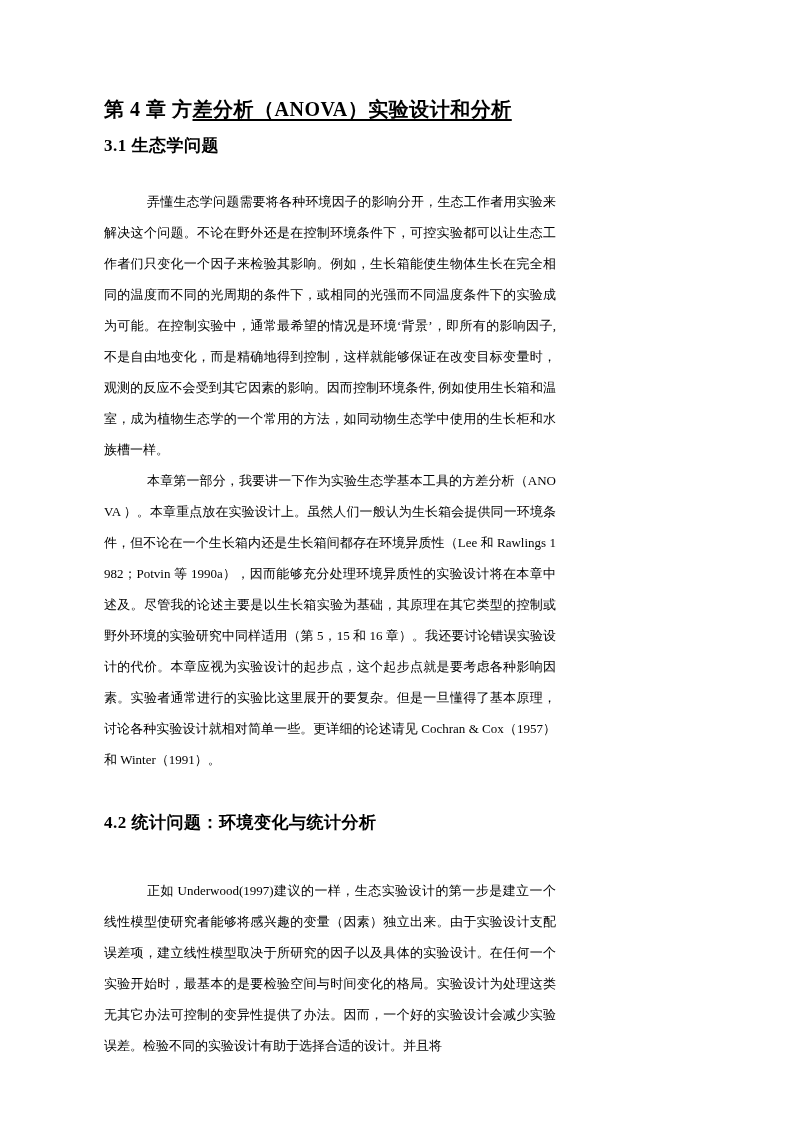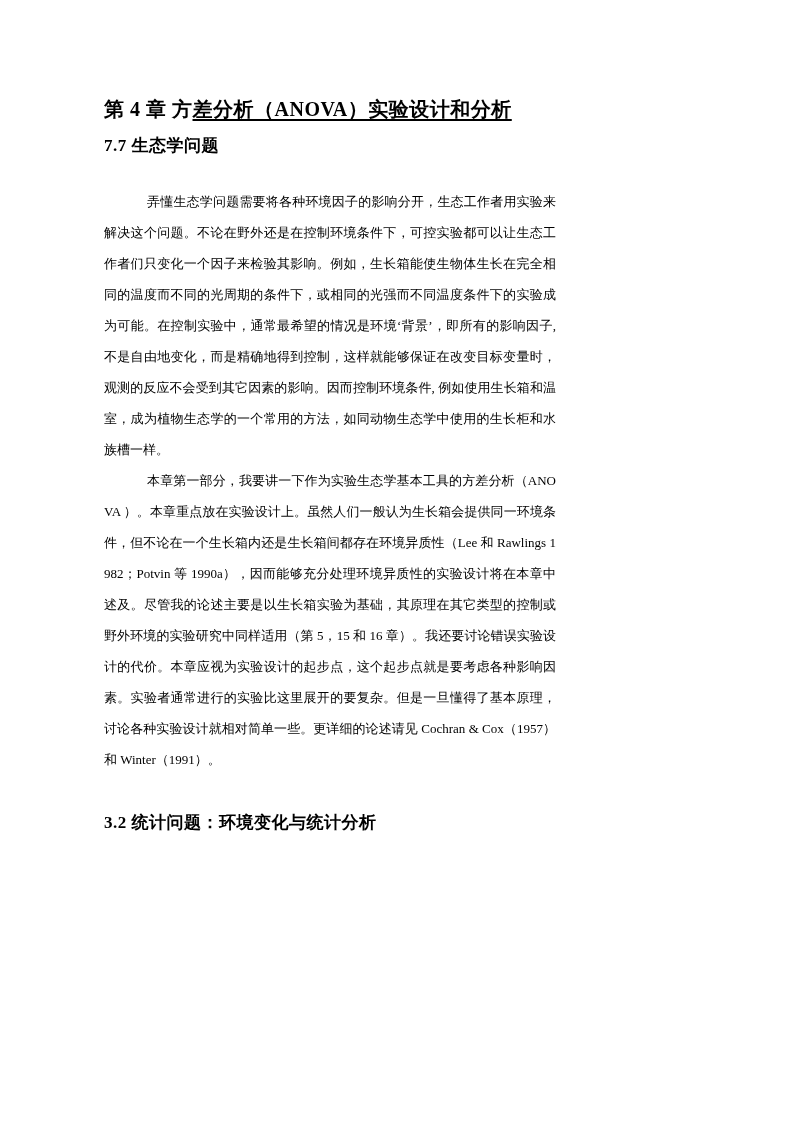--- a/index.html
+++ b/index.html
@@ -63,22 +63,23 @@
   }
 </style>
 </head>
 <body>
 
 <div class="page">
 
   <h1 class="chapter-title"><span>第 4 章 方</span><span class="underlined">差分析（ANOVA）实验设计和分析</span></h1>
 
 
-  <h2 class="section-heading">7.7 生态学问题</h2>
+  <h2 class="section-heading">3.1 生态学问题</h2>
 
   <p class="body-para first">弄懂生态学问题需要将各种环境因子的影响分开，生态工作者用实验来解决这个问题。不论在野外还是在控制环境条件下，可控实验都可以让生态工作者们只变化一个因子来检验其影响。例如，生长箱能使生物体生长在完全相同的温度而不同的光周期的条件下，或相同的光强而不同温度条件下的实验成为可能。在控制实验中，通常最希望的情况是环境‘背景’，即所有的影响因子, 不是自由地变化，而是精确地得到控制，这样就能够保证在改变目标变量时，观测的反应不会受到其它因素的影响。因而控制环境条件, 例如使用生长箱和温室，成为植物生态学的一个常用的方法，如同动物生态学中使用的生长柜和水族槽一样。</p>
 
   <p class="body-para">本章第一部分，我要讲一下作为实验生态学基本工具的方差分析（ANOVA ）。本章重点放在实验设计上。虽然人们一般认为生长箱会提供同一环境条件，但不论在一个生长箱内还是生长箱间都存在环境异质性（Lee 和 Rawlings 1982；Potvin 等 1990a），因而能够充分处理环境异质性的实验设计将在本章中述及。尽管我的论述主要是以生长箱实验为基础，其原理在其它类型的控制或野外环境的实验研究中同样适用（第 5，15 和 16 章）。我还要讨论错误实验设计的代价。本章应视为实验设计的起步点，这个起步点就是要考虑各种影响因素。实验者通常进行的实验比这里展开的要复杂。但是一旦懂得了基本原理，讨论各种实验设计就相对简单一些。更详细的论述请见 Cochran &amp; Cox（1957）和 Winter（1991）。</p>
 
-  <h2 class="section-heading second">3.2 统计问题：环境变化与统计分析</h2>
+  <h2 class="section-heading second">4.2 统计问题：环境变化与统计分析</h2>
 
+  <p class="body-para after-heading">正如 Underwood(1997)建议的一样，生态实验设计的第一步是建立一个线性模型使研究者能够将感兴趣的变量（因素）独立出来。由于实验设计支配误差项，建立线性模型取决于所研究的因子以及具体的实验设计。在任何一个实验开始时，最基本的是要检验空间与时间变化的格局。实验设计为处理这类无其它办法可控制的变异性提供了办法。因而，一个好的实验设计会减少实验误差。检验不同的实验设计有助于选择合适的设计。并且将</p>
 
 </div>
 
 </body></html>

